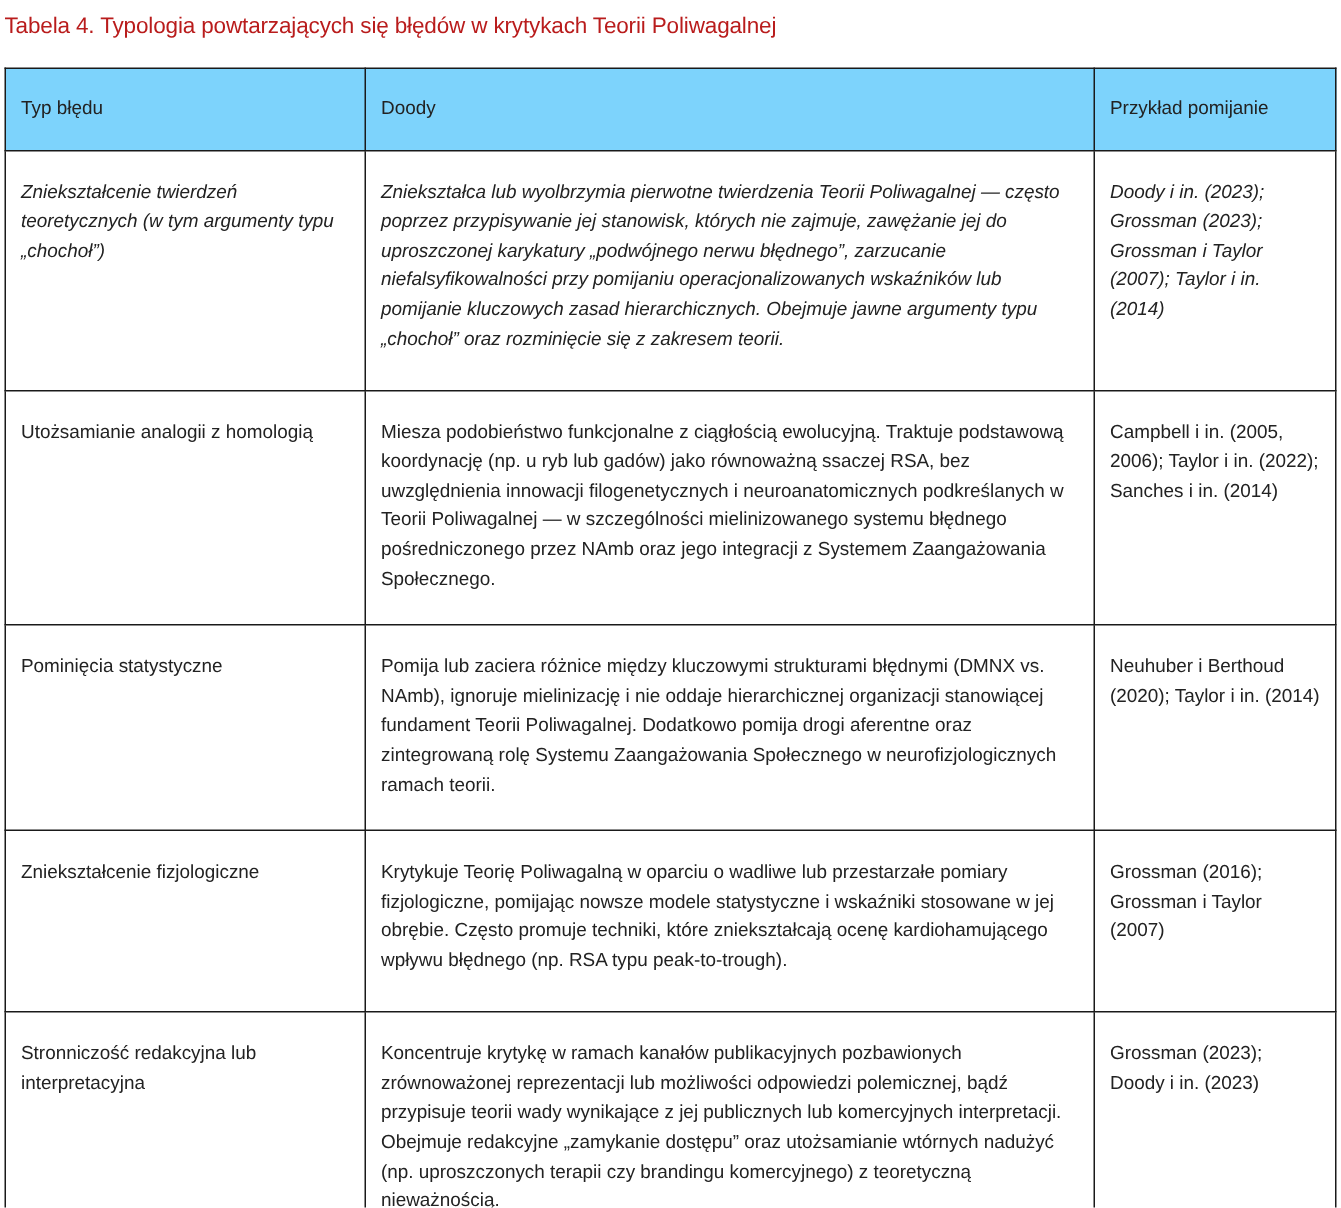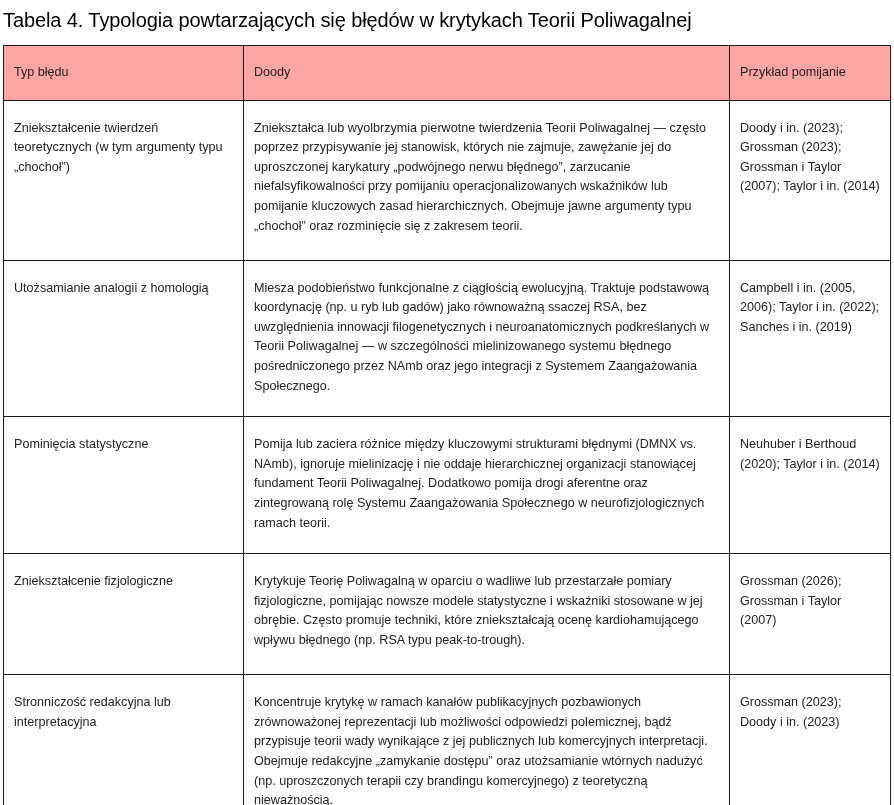--- a/index.html
+++ b/index.html
@@ -12,22 +12,22 @@
       height: 805px;
       position: relative;
       overflow: hidden;
       font-family: "Liberation Sans", sans-serif;
       color: #222222;
     }
     .caption {
       position: absolute;
       left: 3px;
       top: 9px;
-      font-size: 20px;
-      color: #000000;
+      font-size: 15px;
+      color: #b91c1c;
       letter-spacing: -0.1px;
     }
     table.typology {
       position: absolute;
       left: 3px;
       top: 45px;
       width: 887px;
       border-collapse: collapse;
       table-layout: fixed;
       font-size: 12.6px;
@@ -36,30 +36,30 @@
     table.typology th,
     table.typology td {
       border: 1.5px solid #1a1a1a;
       text-align: left;
       vertical-align: top;
       padding: 18px 10px 20px 10px;
       font-weight: normal;
       color: #222222;
     }
     table.typology thead th {
-      background: #fca5a5;
+      background: #7dd3fc;
       height: 14px;
       vertical-align: middle;
       padding-top: 17px;
       padding-bottom: 17px;
     }
     col.c1 { width: 240px; }
     col.c2 { width: 486px; }
     col.c3 { width: 161px; }
-    tr.r1 td { height: 121px; }
+    tr.r1 td { height: 121px; font-style: italic; }
     tr.r2 td { height: 110px; }
     tr.r3 td { height: 90px; }
     tr.r4 td { height: 82px; }
     tr.r5 td { height: 110px; }
   </style>
 </head>
 <body>
 
 <div class="caption">Tabela 4. Typologia powtarzających się błędów w krytykach Teorii Poliwagalnej</div>
 
@@ -78,31 +78,31 @@
   </thead>
   <tbody>
     <tr class="r1">
       <td>Zniekształcenie twierdzeń teoretycznych (w tym argumenty typu „chochoł”)</td>
       <td>Zniekształca lub wyolbrzymia pierwotne twierdzenia Teorii Poliwagalnej — często poprzez przypisywanie jej stanowisk, których nie zajmuje, zawężanie jej do uproszczonej karykatury „podwójnego nerwu błędnego”, zarzucanie niefalsyfikowalności przy pomijaniu operacjonalizowanych wskaźników lub pomijanie kluczowych zasad hierarchicznych. Obejmuje jawne argumenty typu „chochoł” oraz rozminięcie się z zakresem teorii.</td>
       <td>Doody i in. (2023); Grossman (2023); Grossman i Taylor (2007); Taylor i in. (2014)</td>
     </tr>
     <tr class="r2">
       <td>Utożsamianie analogii z homologią</td>
       <td>Miesza podobieństwo funkcjonalne z ciągłością ewolucyjną. Traktuje podstawową koordynację (np. u ryb lub gadów) jako równoważną ssaczej RSA, bez uwzględnienia innowacji filogenetycznych i neuroanatomicznych podkreślanych w Teorii Poliwagalnej — w szczególności mielinizowanego systemu błędnego pośredniczonego przez NAmb oraz jego integracji z Systemem Zaangażowania Społecznego.</td>
-      <td>Campbell i in. (2005, 2006); Taylor i in. (2022); Sanches i in. (2019)</td>
+      <td>Campbell i in. (2005, 2006); Taylor i in. (2022); Sanches i in. (2014)</td>
     </tr>
     <tr class="r3">
       <td>Pominięcia statystyczne</td>
       <td>Pomija lub zaciera różnice między kluczowymi strukturami błędnymi (DMNX vs. NAmb), ignoruje mielinizację i nie oddaje hierarchicznej organizacji stanowiącej fundament Teorii Poliwagalnej. Dodatkowo pomija drogi aferentne oraz zintegrowaną rolę Systemu Zaangażowania Społecznego w neurofizjologicznych ramach teorii.</td>
       <td>Neuhuber i Berthoud (2020); Taylor i in. (2014)</td>
     </tr>
     <tr class="r4">
       <td>Zniekształcenie fizjologiczne</td>
       <td>Krytykuje Teorię Poliwagalną w oparciu o wadliwe lub przestarzałe pomiary fizjologiczne, pomijając nowsze modele statystyczne i wskaźniki stosowane w jej obrębie. Często promuje techniki, które zniekształcają ocenę kardiohamującego wpływu błędnego (np. RSA typu peak-to-trough).</td>
-      <td>Grossman (2026); Grossman i Taylor (2007)</td>
+      <td>Grossman (2016); Grossman i Taylor (2007)</td>
     </tr>
     <tr class="r5">
       <td>Stronniczość redakcyjna lub interpretacyjna</td>
       <td>Koncentruje krytykę w ramach kanałów publikacyjnych pozbawionych zrównoważonej reprezentacji lub możliwości odpowiedzi polemicznej, bądź przypisuje teorii wady wynikające z jej publicznych lub komercyjnych interpretacji. Obejmuje redakcyjne „zamykanie dostępu” oraz utożsamianie wtórnych nadużyć (np. uproszczonych terapii czy brandingu komercyjnego) z teoretyczną nieważnością.</td>
       <td>Grossman (2023); Doody i in. (2023)</td>
     </tr>
   </tbody>
 </table>
 
 </body></html>

